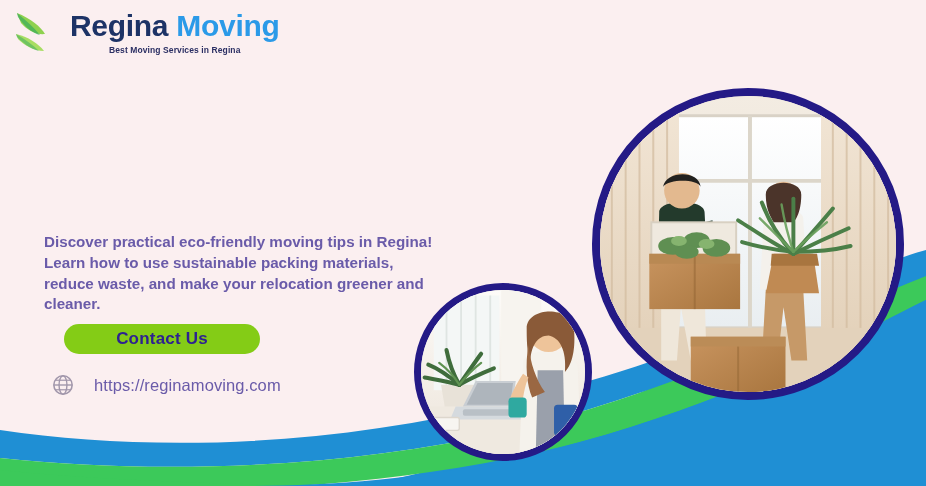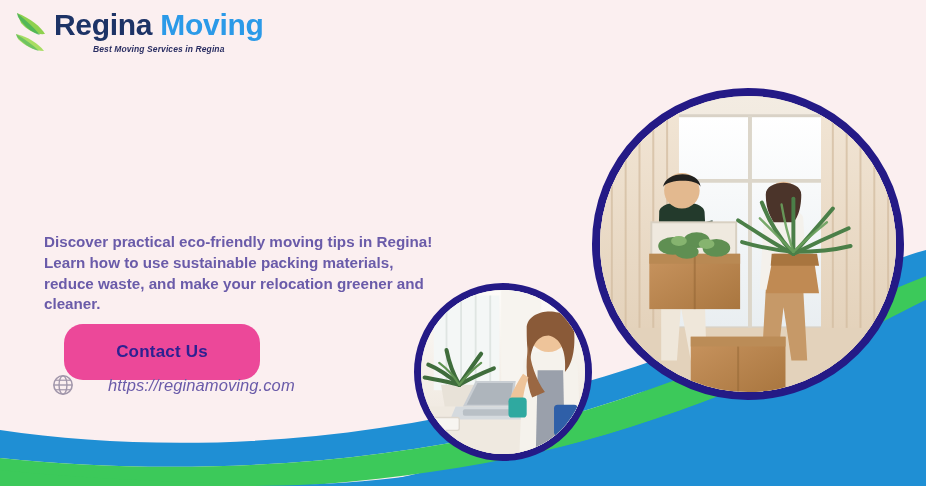--- a/index.html
+++ b/index.html
@@ -16,57 +16,56 @@
     background:#fbeff0;
     overflow:hidden;
   }
 
   
   .waves { position:absolute; left:0; top:0; width:926px; height:486px; z-index:1; }
 
   
   .logo-row {
     position:absolute; left:14px; top:10px;
-    display:flex; align-items:flex-start; gap:6px; z-index:6;
+    display:flex; align-items:flex-end; gap:22px; z-index:6;
   }
   .logo-mark { width:34px; height:44px; flex:none; }
   .logo-text { display:flex; flex-direction:column; line-height:1; }
   .logo-words { font-size:30px; font-weight:bold; letter-spacing:-0.3px; white-space:nowrap; }
   .logo-w1 { color:#1d3366; }
   .logo-w2 { color:#2b9ae8; }
   .logo-tag {
     font-size:8.5px; font-weight:bold; color:#2b2f63;
     letter-spacing:.1px; margin-top:5px; text-align:center;
     white-space:nowrap;
-    font-style:italic;
   }
 
   
   .headline {
     position:absolute; left:40px; top:98px; width:490px; z-index:6;
     color:#2d2191; font-size:37px; font-weight:bold; line-height:1.16;
     letter-spacing:-0.4px;
   }
   .subcopy {
     position:absolute; left:44px; top:232px; width:400px; z-index:6;
     color:#6a5ba9; font-size:15.2px; line-height:1.37; font-weight:700;
   }
 
   .cta {
     position:absolute; left:64px; top:324px; z-index:6;
-    width:196px; height:56px; border-radius:19px;
-    background:#ec4899; border:none; cursor:pointer;
+    width:196px; height:30px; border-radius:19px;
+    background:#84cc16; border:none; cursor:pointer;
     color:#2d2191; font-size:17px; font-weight:bold;
     font-family:"Liberation Sans", sans-serif;
     display:flex; align-items:center; justify-content:center;
     letter-spacing:.2px;
   }
 
   .contacts { position:absolute; left:52px; top:370px; z-index:6; }
-  .contact-row { display:flex; align-items:center; height:30px; gap:34px;font-style:italic; }
+  .contact-row { display:flex; align-items:center; height:30px; gap:20px; }
   .c-icon { width:22px; height:22px; flex:none; opacity:.62; }
   .c-text { color:#6a5ba9; font-size:16.5px; font-weight:500; letter-spacing:.1px; }
 
   
   .circle-big {
     position:absolute; left:592px; top:88px; width:312px; height:312px;
     border-radius:50%; border:8px solid #241a86; overflow:hidden; z-index:5;
     background:#efe3d6;
   }
   .circle-small {

